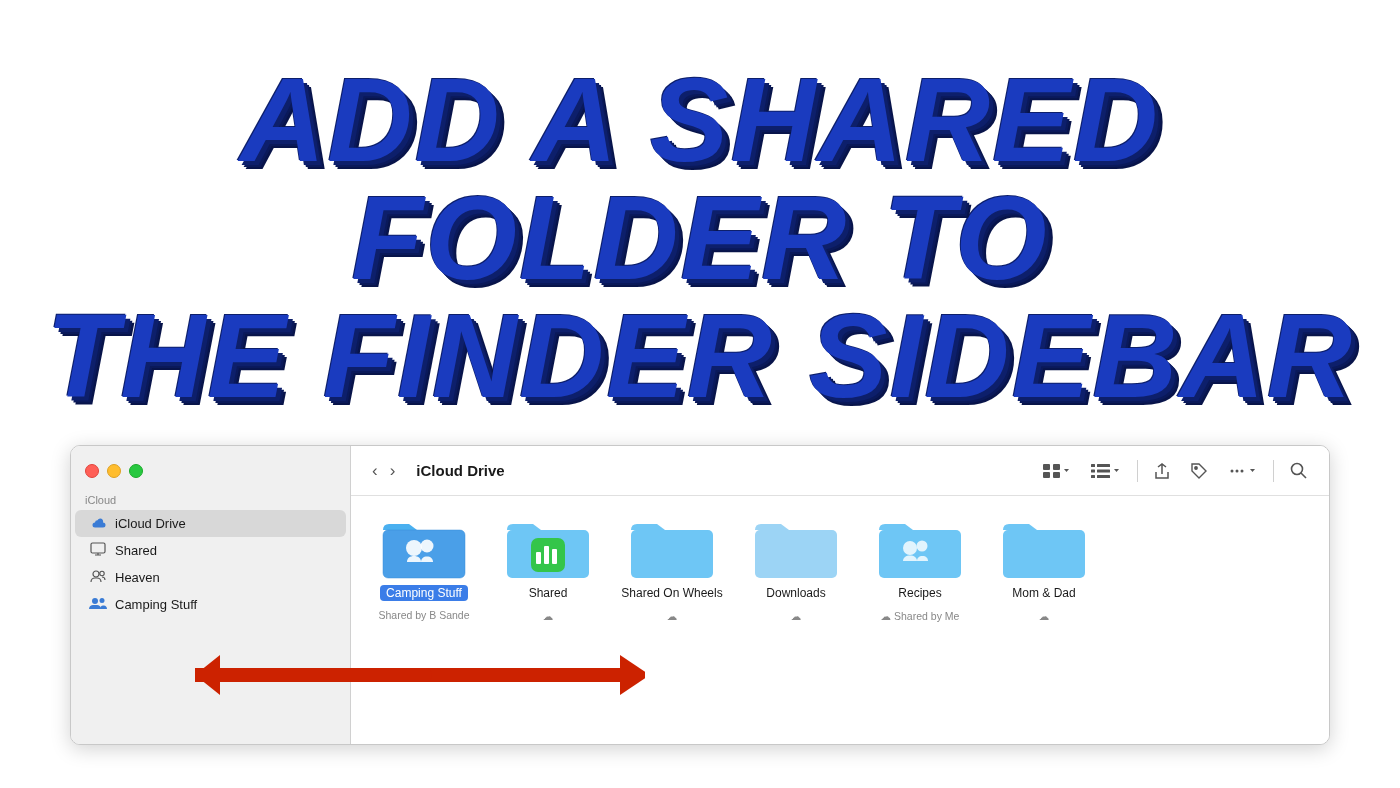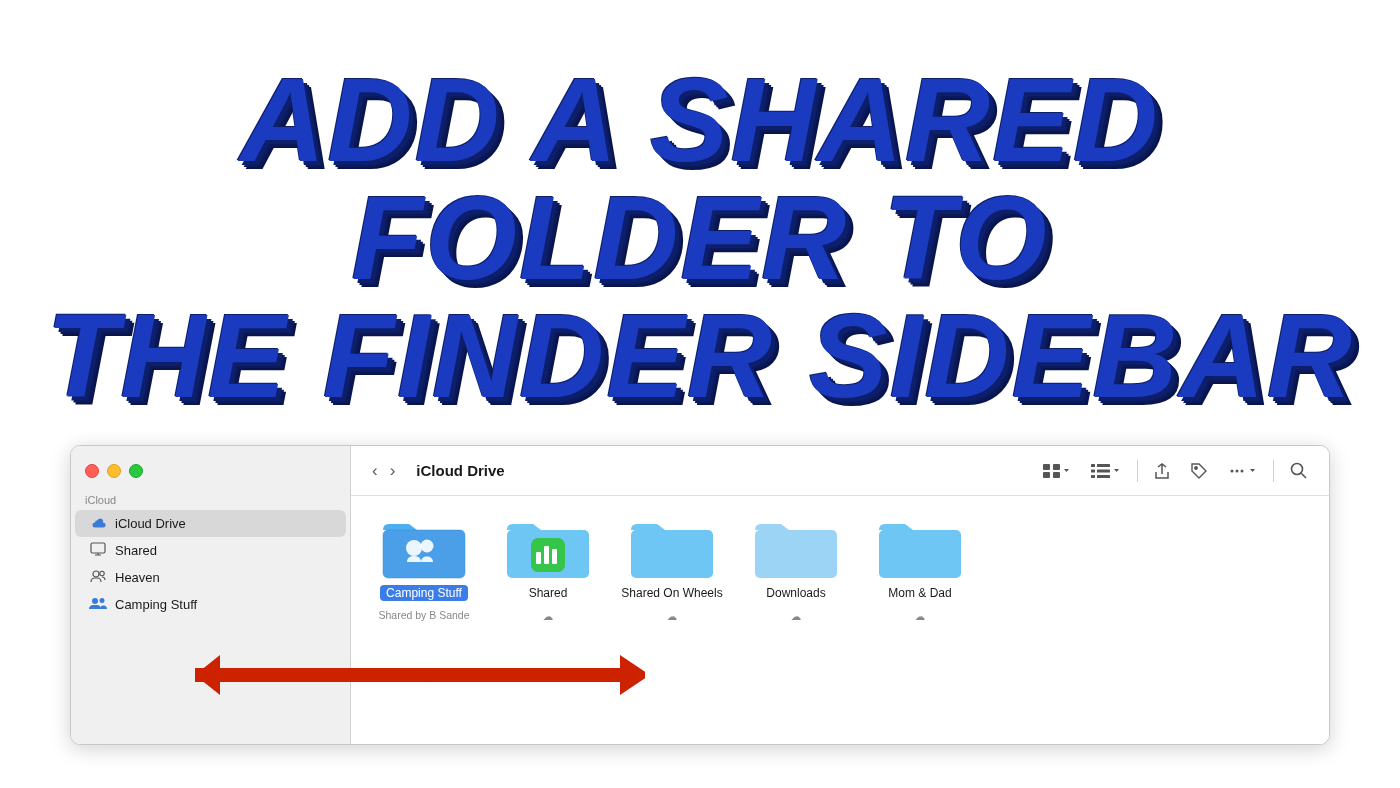--- a/index.html
+++ b/index.html
@@ -444,20 +444,35 @@
           <div class="folder-icon-wrap">
             <svg class="folder-svg" viewBox="0 0 90 72" fill="none">
               <path d="M4 20 Q4 14 10 14 L30 14 L38 20 Z" fill="#9cd4f5"></path>
               <rect x="4" y="20" width="82" height="48" rx="5" fill="#9cd4f5"></rect>
             </svg>
           </div>
           <div class="file-label">Downloads</div>
           <div class="file-sublabel">☁</div>
         </div>
 
+        <div class="file-item">
+          <div class="folder-icon-wrap">
+            <svg class="folder-svg" viewBox="0 0 90 72" fill="none">
+              <path d="M4 20 Q4 14 10 14 L30 14 L38 20 Z" fill="#6ec6f5"></path>
+              <rect x="4" y="20" width="82" height="48" rx="5" fill="#6ec6f5"></rect>
+
+              <circle cx="35" cy="38" r="7" fill="white" opacity="0.8"></circle>
+              <path d="M28 51c0-3.5 3-5.5 7-5.5s7 2 7 5.5" fill="white" opacity="0.8"></path>
+              <circle cx="47" cy="36" r="5.5" fill="white" opacity="0.8"></circle>
+              <path d="M42 51c0-3 2-5 5.5-5s5.5 2 5.5 5" fill="white" opacity="0.8"></path>
+            </svg>
+          </div>
+          <div class="file-label">Recipes</div>
+          <div class="file-sublabel">☁ Shared by Me</div>
+        </div>
 
         <div class="file-item">
           <div class="folder-icon-wrap">
             <svg class="folder-svg" viewBox="0 0 90 72" fill="none">
               <path d="M4 20 Q4 14 10 14 L30 14 L38 20 Z" fill="#6ec6f5"></path>
               <rect x="4" y="20" width="82" height="48" rx="5" fill="#6ec6f5"></rect>
             </svg>
           </div>
           <div class="file-label">Mom &amp; Dad</div>
           <div class="file-sublabel">☁</div>

